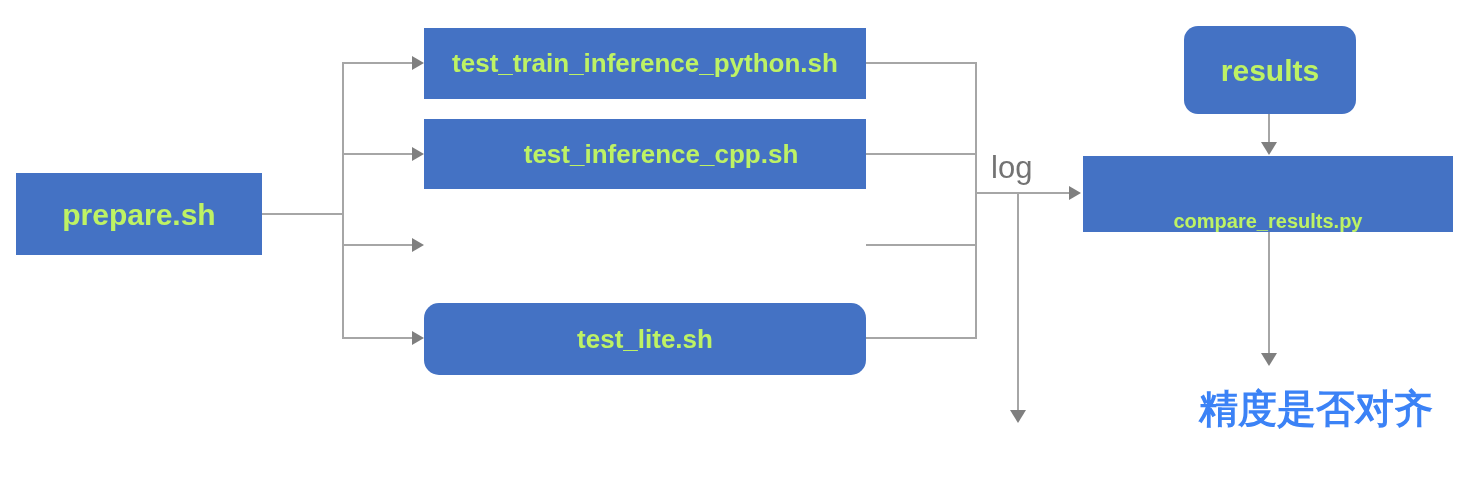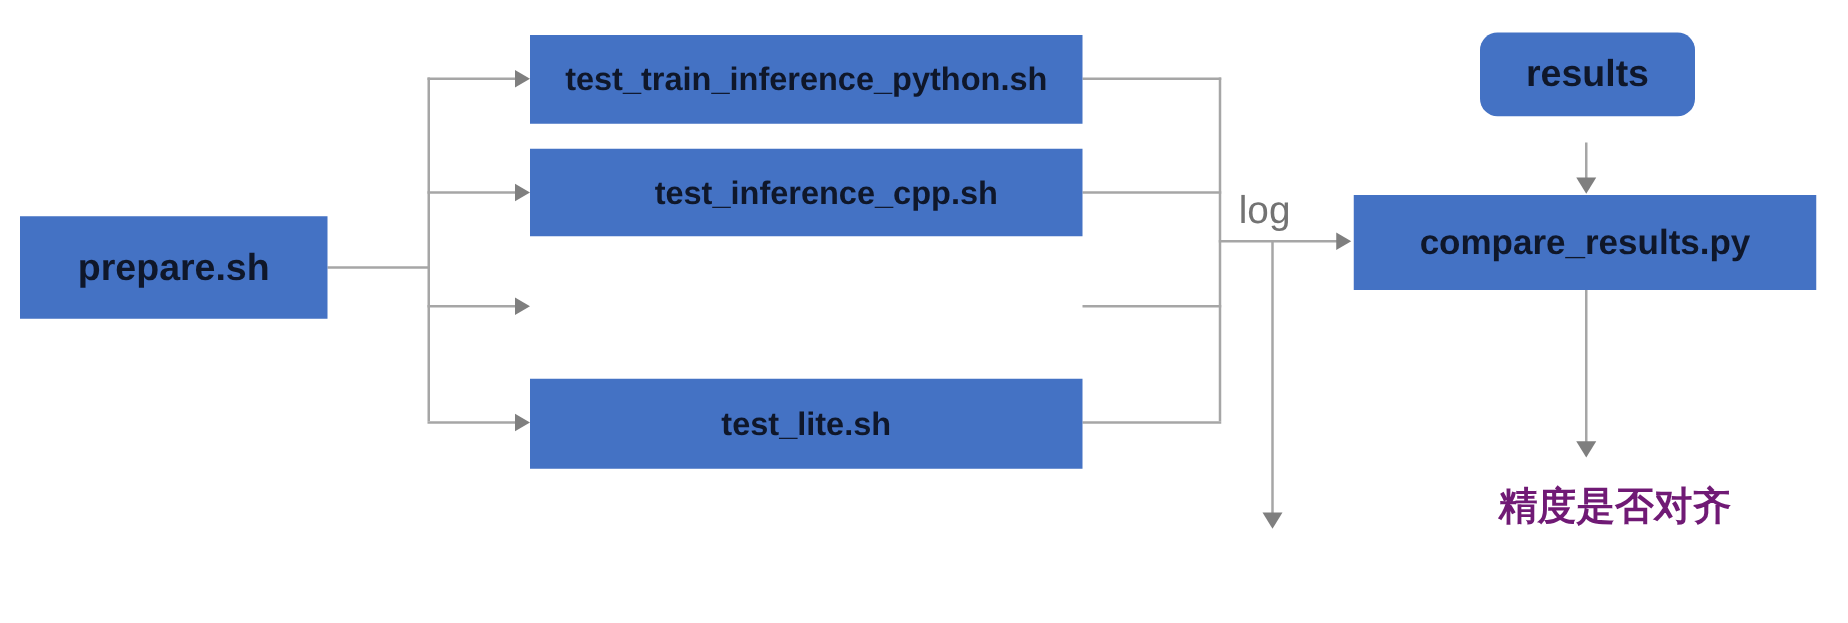--- a/index.html
+++ b/index.html
@@ -15,41 +15,41 @@
     background: #ffffff;
     overflow: hidden;
     font-family: "Liberation Sans", "DejaVu Sans", sans-serif;
   }
   .node {
     position: absolute;
     box-sizing: border-box;
     display: flex;
     align-items: center;
     justify-content: center;
-    color: #0f172a;
+    color: #bef264;
     font-weight: bold;
     text-align: center;
     line-height: 1.1;
     -webkit-font-smoothing: antialiased;
   }
   .node-label {
     display: block;
     padding: 0 8px;
     white-space: nowrap;
   }
 
   
   #node-prepare      { left: 16px;   top: 173px; width: 246px; height: 82px;  font-size: 30px; }
   #node-train        { left: 424px;  top: 28px;  width: 442px; height: 71px;  font-size: 26px; }
   #node-cpp          { left: 424px;  top: 119px; width: 442px; height: 70px;  font-size: 26px; padding-left: 32px; }
   #node-serving      { left: 424px;  top: 210px; width: 442px; height: 70px;  font-size: 26px; }
-  #node-lite         { left: 424px;  top: 303px; width: 442px; height: 72px;  font-size: 26px; }
-  #node-results      { left: 1184px; top: 26px;  width: 172px; height: 67px;  font-size: 30px;
+  #node-lite         { left: 424px;  top: 303px; width: 442px; height: 72px;  font-size: 26px; border-radius: 15px; }
+  #node-results      { left: 1184px; top: 26px;  width: 172px; height: 88px;  font-size: 30px;
                        border-radius: 14px; align-items: center; }
-  #node-compare      { left: 1083px; top: 156px; width: 370px; height: 76px;  font-size: 28px; }
+  #node-compare      { left: 1083px; top: 156px; width: 370px; height: 76px;  font-size: 20px; align-items: flex-end; }
 
   
   .hline, .vline {
     position: absolute;
     background: #a6a6a6;
   }
   .hline { height: 2px; }
   .vline { width: 2px; }
 
   .arrow-right, .arrow-down {
@@ -71,22 +71,22 @@
   
   .edge-label {
     position: absolute;
     color: #737373;
     font-size: 31px;
     line-height: 1;
     white-space: nowrap;
   }
   .note-red {
     position: absolute;
-    color: #701a75;
-    font-size: 31px;
+    color: #3b82f6;
+    font-size: 39px;
     font-weight: bold;
     line-height: 1;
     white-space: nowrap;
   }
   #label-log      { left: 991px;  top: 152px; }
   #note-function  { left: 913px;  top: 448px; }
   #note-precision { left: 1199px; top: 389px; }
 </style>
 </head>
 <body>

